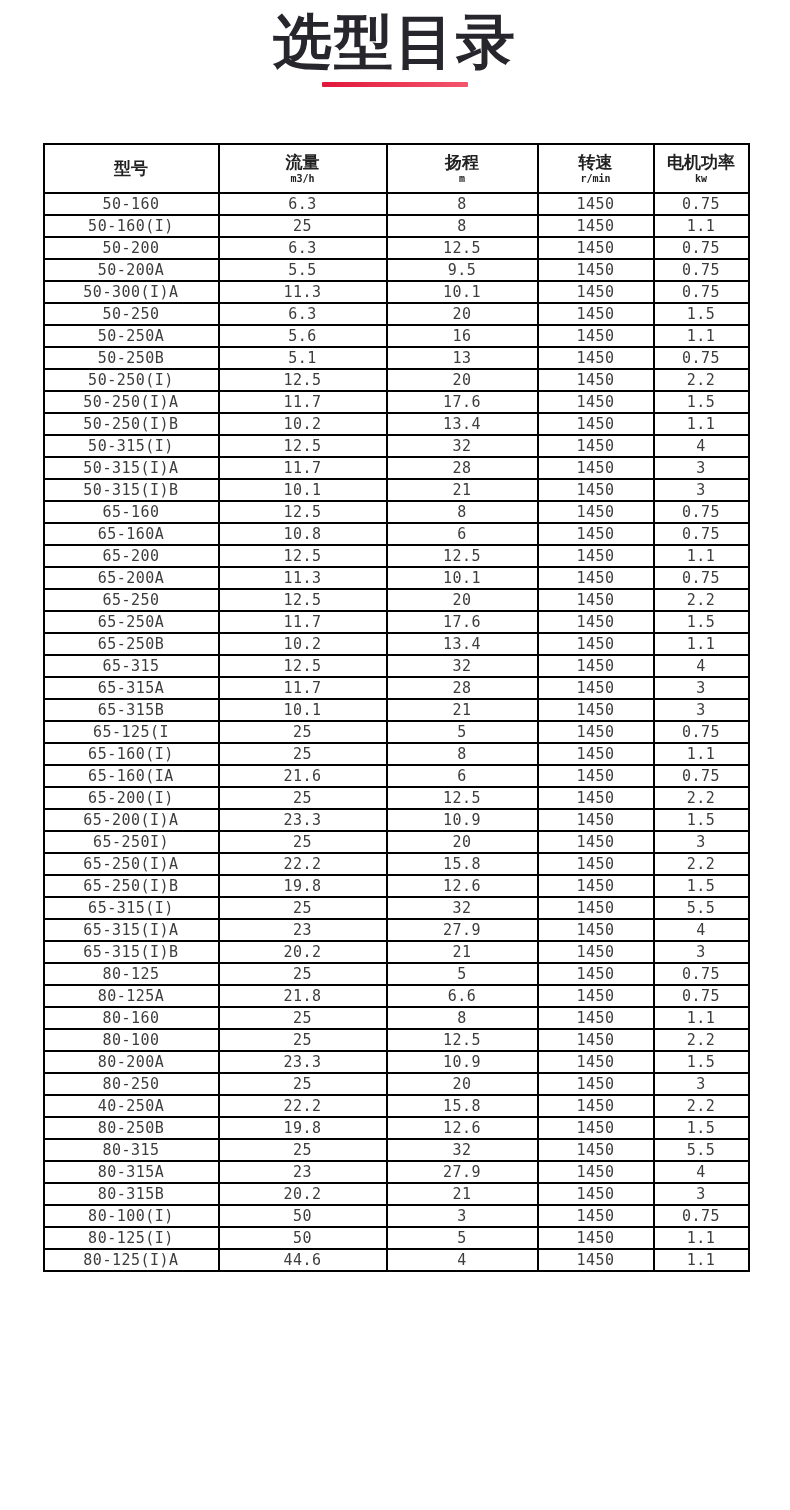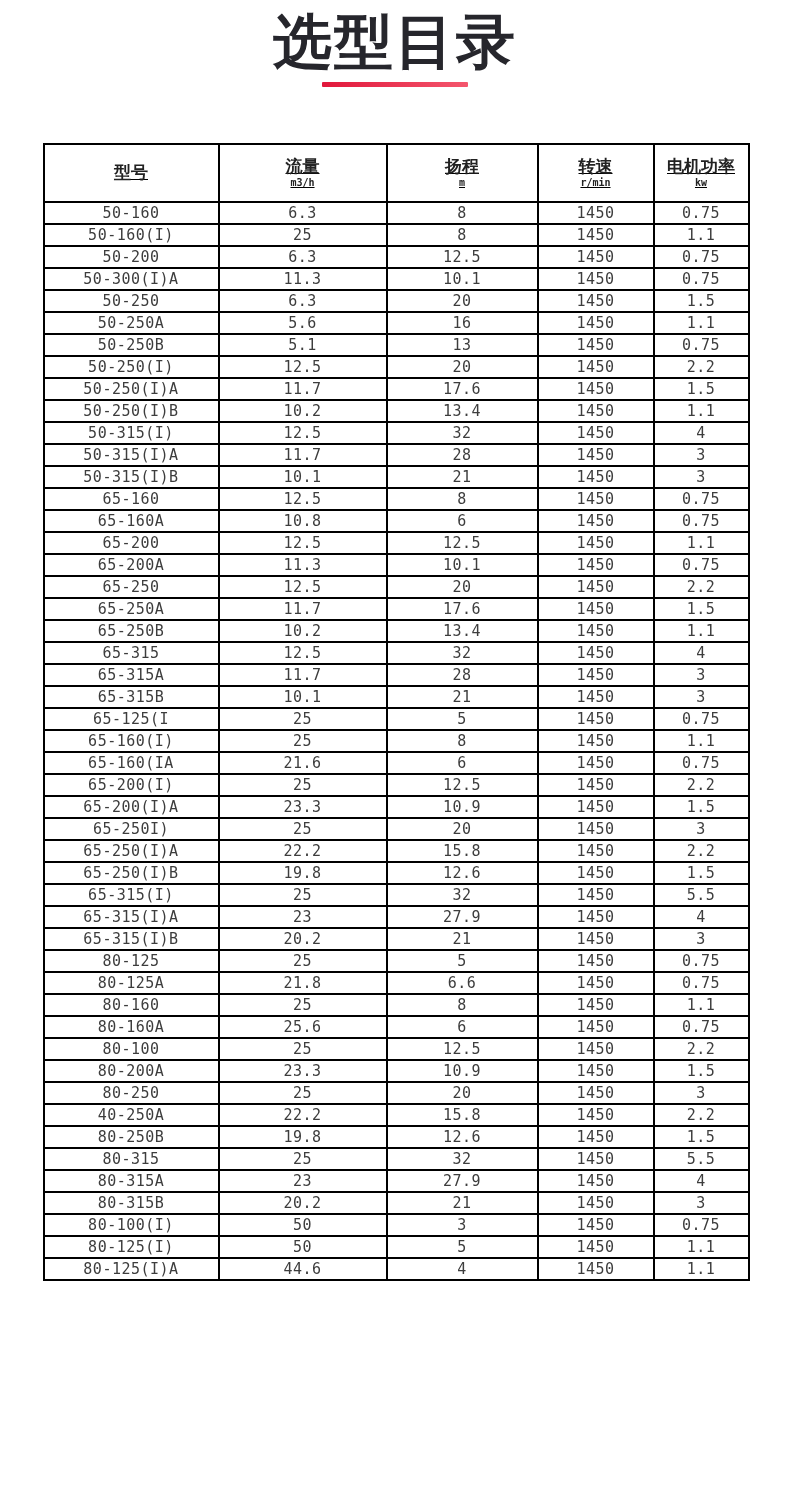--- a/index.html
+++ b/index.html
@@ -39,21 +39,21 @@
   }
   table.catalog th,
   table.catalog td {
     border: 2px solid #000000;
     padding: 0;
     text-align: center;
     vertical-align: middle;
     overflow: hidden;
     white-space: nowrap;
   }
-  thead tr { height: 58px; text-decoration: underline; }
+  thead tr { height: 49px; }
   tbody tr { height: 22px; }
   th {
     font-size: 17px;
     font-weight: 700;
     color: #222222;
     line-height: 1.25;
   }
   .h-unit {
     font-family: "DejaVu Sans Mono", monospace;
     font-size: 10px;
@@ -122,20 +122,27 @@
           <td>1.1</td>
         </tr>
         <tr>
           <td>50-200</td>
           <td>6.3</td>
           <td>12.5</td>
           <td>1450</td>
           <td>0.75</td>
         </tr>
         <tr>
+          <td>50-200A</td>
+          <td>5.5</td>
+          <td>9.5</td>
+          <td>1450</td>
+          <td>0.75</td>
+        </tr>
+        <tr>
           <td>50-300(I)A</td>
           <td>11.3</td>
           <td>10.1</td>
           <td>1450</td>
           <td>0.75</td>
         </tr>
         <tr>
           <td>50-250</td>
           <td>6.3</td>
           <td>20</td>
@@ -358,27 +365,20 @@
           <td>6.6</td>
           <td>1450</td>
           <td>0.75</td>
         </tr>
         <tr>
           <td>80-160</td>
           <td>25</td>
           <td>8</td>
           <td>1450</td>
           <td>1.1</td>
-        </tr>
-        <tr>
-          <td>80-160A</td>
-          <td>25.6</td>
-          <td>6</td>
-          <td>1450</td>
-          <td>0.75</td>
         </tr>
         <tr>
           <td>80-100</td>
           <td>25</td>
           <td>12.5</td>
           <td>1450</td>
           <td>2.2</td>
         </tr>
         <tr>
           <td>80-200A</td>

